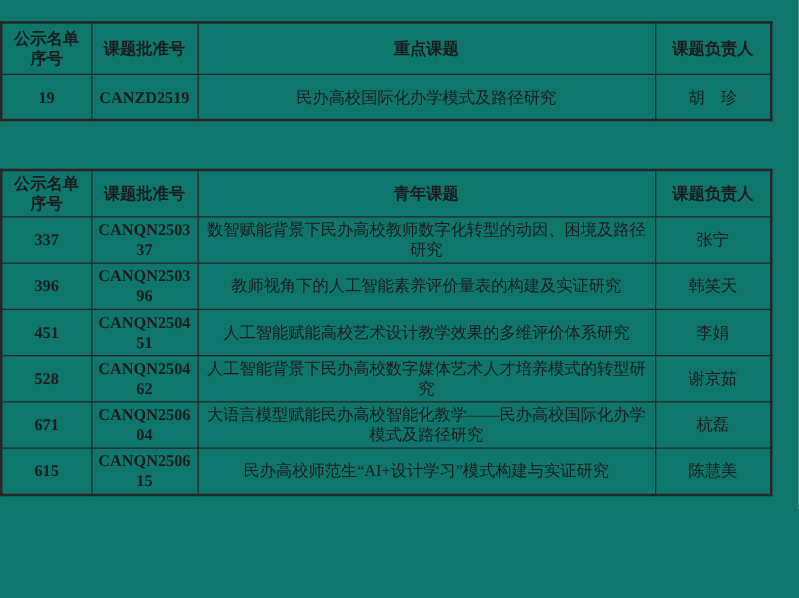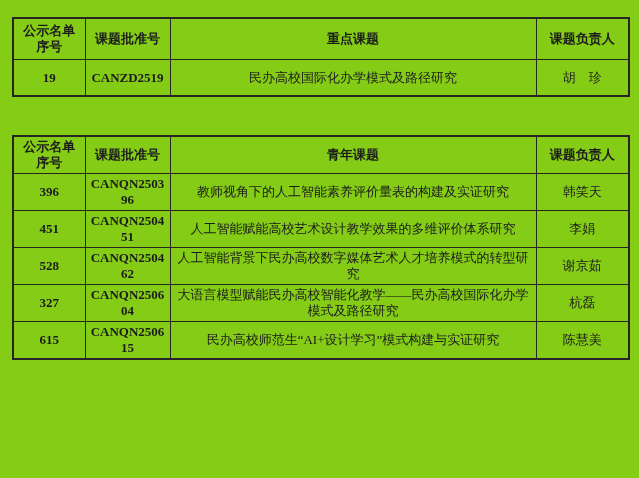--- a/index.html
+++ b/index.html
@@ -11,23 +11,23 @@
     width: 639px;
     height: 478px;
     overflow: hidden;
     font-family: "Liberation Serif", "DejaVu Serif", serif;
     color: #1c1c1c;
   }
   .page {
     position: relative;
     width: 639px;
     height: 478px;
-    background: #84cc16;
+    background: #0f766e;
     padding-top: 17px;
-    padding-left: 12px;
+    padding-left: 0;
     box-sizing: border-box;
   }
   table.tbl {
     border-collapse: collapse;
     table-layout: fixed;
     width: 616px;
     border: 2px solid #262626;
   }
   table.tbl th, table.tbl td {
     border: 1px solid #262626;
@@ -98,39 +98,45 @@
     <thead>
       <tr>
         <th>公示名单序号</th>
         <th>课题批准号</th>
         <th>青年课题</th>
         <th>课题负责人</th>
       </tr>
     </thead>
     <tbody>
       <tr>
+        <td class="seq">337</td>
+        <td class="code">CANQN250337</td>
+        <td>数智赋能背景下民办高校教师数字化转型的动因、困境及路径研究</td>
+        <td>张宁</td>
+      </tr>
+      <tr>
         <td class="seq">396</td>
         <td class="code">CANQN250396</td>
         <td>教师视角下的人工智能素养评价量表的构建及实证研究</td>
         <td>韩笑天</td>
       </tr>
       <tr>
         <td class="seq">451</td>
         <td class="code">CANQN250451</td>
         <td>人工智能赋能高校艺术设计教学效果的多维评价体系研究</td>
         <td>李娟</td>
       </tr>
       <tr>
         <td class="seq">528</td>
         <td class="code">CANQN250462</td>
         <td>人工智能背景下民办高校数字媒体艺术人才培养模式的转型研究</td>
         <td>谢京茹</td>
       </tr>
       <tr>
-        <td class="seq">327</td>
+        <td class="seq">671</td>
         <td class="code">CANQN250604</td>
         <td>大语言模型赋能民办高校智能化教学——民办高校国际化办学模式及路径研究</td>
         <td>杭磊</td>
       </tr>
       <tr>
         <td class="seq">615</td>
         <td class="code">CANQN250615</td>
         <td>民办高校师范生“AI+设计学习”模式构建与实证研究</td>
         <td>陈慧美</td>
       </tr>

